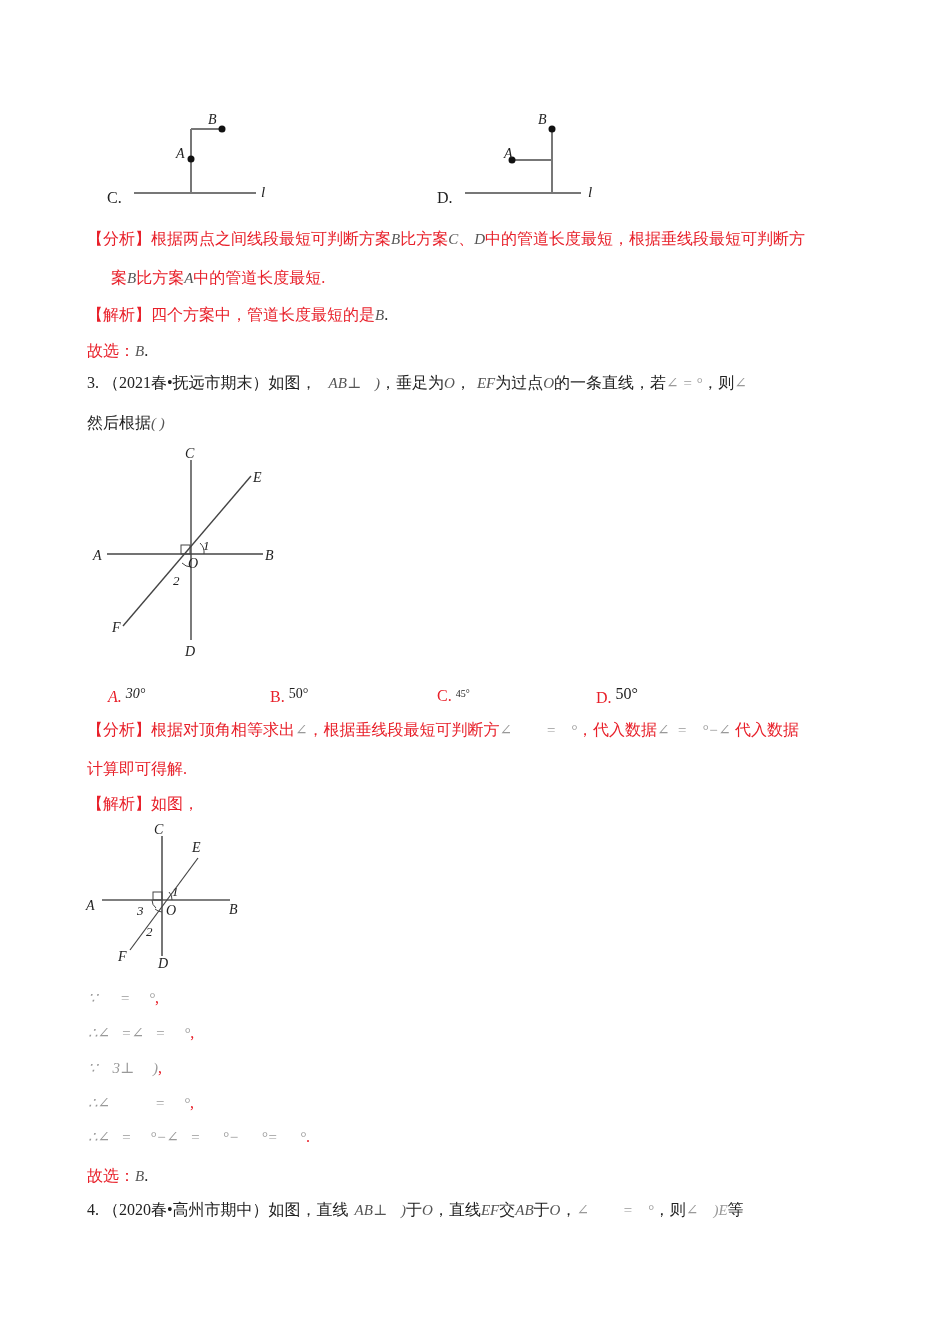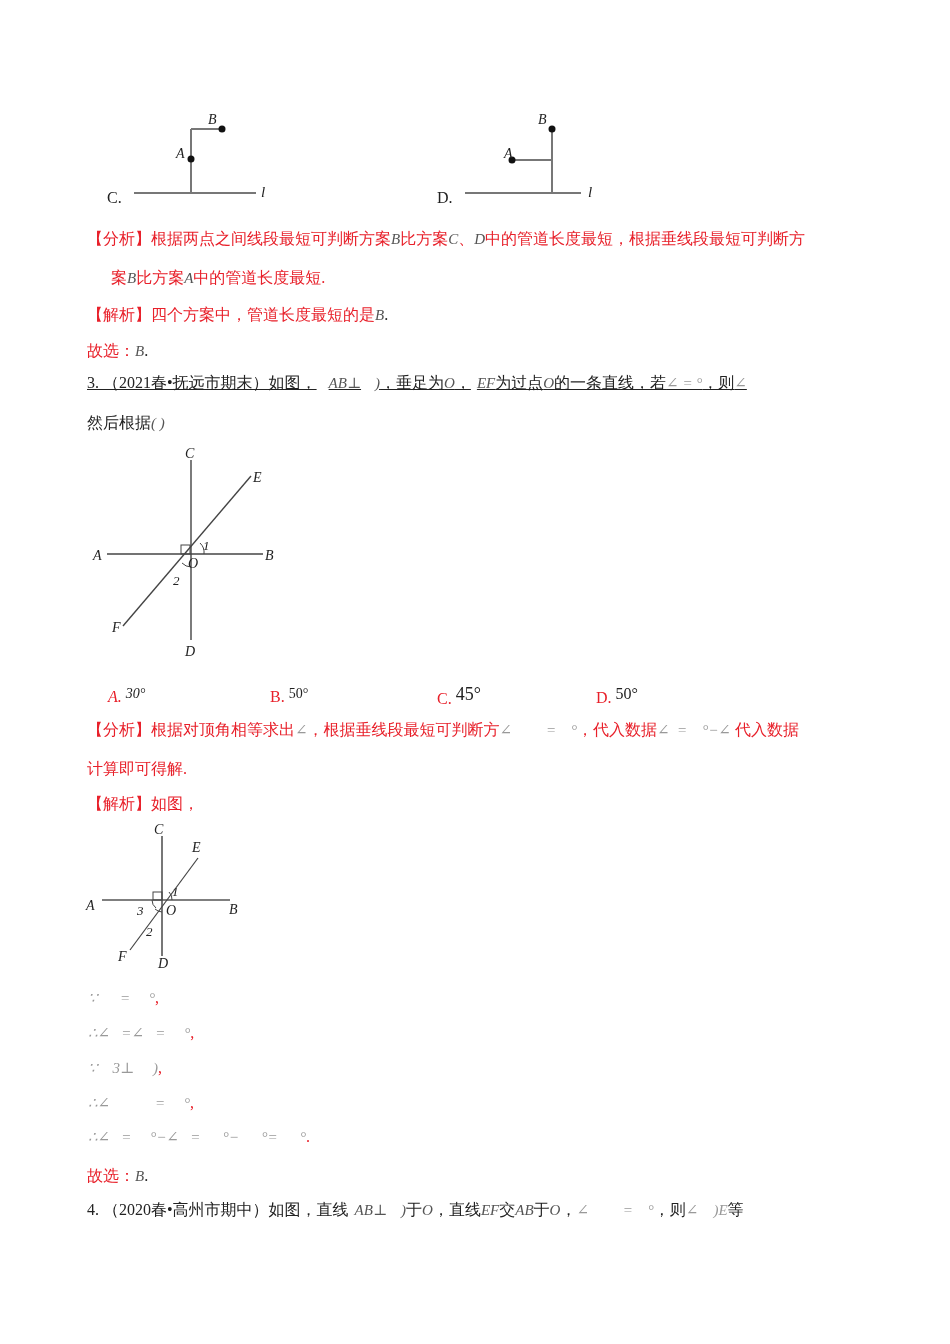--- a/index.html
+++ b/index.html
@@ -46,21 +46,21 @@
 <div class="abs line red" style="left:87px;top:268px;margin-left:24px;">
   <span>案</span><span class="m">B</span><span>比方案</span><span class="m">A</span><span>中的管道长度最短.</span>
 </div>
 <div class="abs line red" style="left:87px;top:305px;">
   <span>【解析】</span><span>四个方案中，管道长度最短的是</span><span class="m">B</span><span class="blk">.</span>
 </div>
 <div class="abs line red" style="left:87px;top:341px;">
   <span>故选：</span><span class="m">B</span><span class="blk">.</span>
 </div>
 
-<div class="abs line blk" style="left:87px;top:373px;text-decoration:underline;">
+<div class="abs line blk" style="left:87px;top:373px;">
   <span>3.</span>
   <span>（2021春•抚远市期末）如图，</span><span class="m" style="margin-left:12px">AB⊥</span><span class="m" style="margin-left:14px">)</span><span>，垂足为</span><span class="m">O</span><span>，</span><span class="m" style="margin-left:6px">EF</span><span>为过点</span><span class="m">O</span><span>的一条直线，若</span><span class="m faint">∠  =   °</span><span>，则</span><span class="m faint">∠</span>
 </div>
 <div class="abs line blk" style="left:87px;top:413px;">
   <span>然后根据</span><span class="m">(        )</span>
 </div>
 
 <svg class="abs" style="left:85px;top:442px;" width="210" height="225">
   <line x1="106" y1="18" x2="106" y2="198" stroke="#444" stroke-width="1.4"></line>
   <line x1="22" y1="112" x2="178" y2="112" stroke="#444" stroke-width="1.4"></line>
@@ -74,21 +74,21 @@
   <text x="180" y="118" font-size="14" fill="#222">B</text>
   <text x="103" y="126" font-size="14" fill="#222">O</text>
   <text x="118" y="108" font-size="13" fill="#222">1</text>
   <text x="88" y="143" font-size="13" fill="#222">2</text>
   <text x="27" y="190" font-size="14" fill="#222">F</text>
   <text x="100" y="214" font-size="14" fill="#222">D</text>
 </svg>
 
 <div class="abs line" style="left:108px;top:684px;font-style:italic;"><span class="red">A.</span> <span class="blk" style="font-size:14px;vertical-align:4px">30°</span></div>
 <div class="abs line" style="left:270px;top:684px;"><span class="red">B.</span> <span class="blk" style="font-size:14px;vertical-align:4px">50°</span></div>
-<div class="abs line" style="left:437px;top:684px;"><span class="red">C.</span> <span class="blk" style="font-size:18px;vertical-align:4px">45°</span></div>
+<div class="abs line" style="left:437px;top:684px;"><span class="red">C.</span> <span class="blk" style="font-size:10px;vertical-align:4px">45°</span></div>
 <div class="abs line" style="left:596px;top:684px;"><span class="red">D.</span> <span class="blk" style="font-size:16px;vertical-align:4px">50°</span></div>
 
 <div class="abs line red" style="left:87px;top:720px;">
   <span>【分析】</span><span>根据对顶角相等求出</span><span class="m faint">∠</span><span>，根据垂线段最短可判断方</span><span class="m faint" style="white-space:pre">∠         =    °</span><span>，代入数据</span><span class="m faint" style="white-space:pre">∠  =    °−∠</span> <span>代入数据</span>
 </div>
 <div class="abs line red" style="left:87px;top:759px;">
   <span>计算即可得解.</span>
 </div>
 <div class="abs line red" style="left:87px;top:794px;">
   <span>【解析】</span><span>如图，</span>

